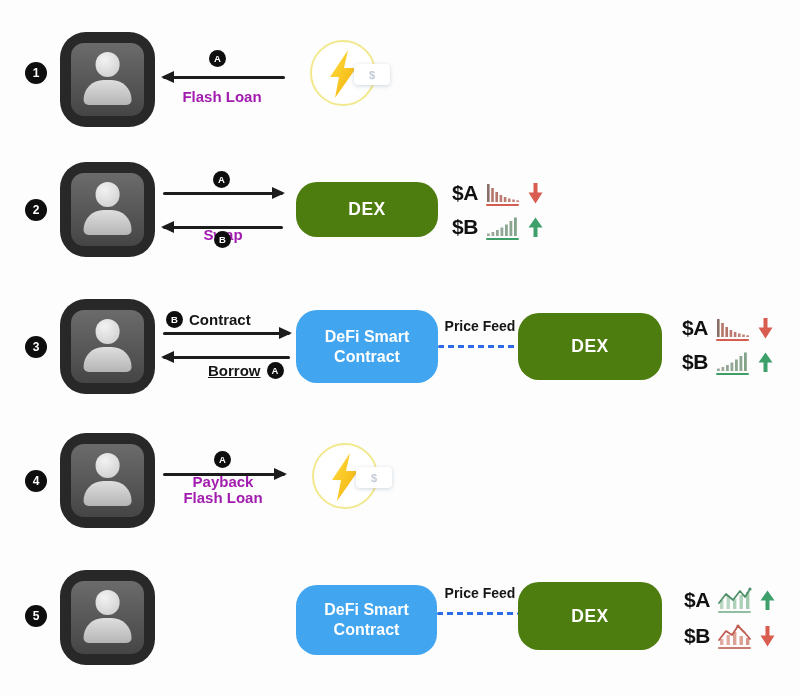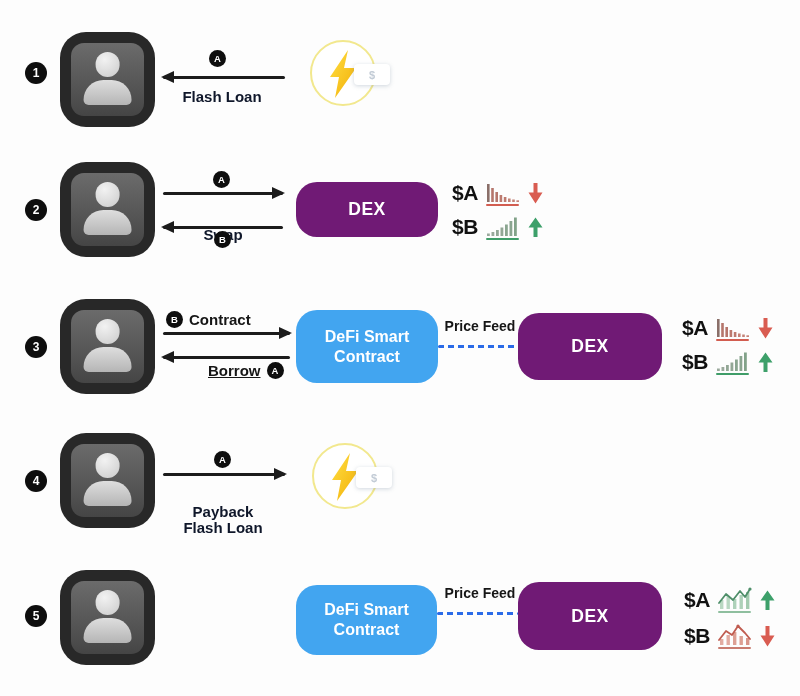--- a/index.html
+++ b/index.html
@@ -47,26 +47,26 @@
     position:absolute; right:-2px; top:50%; transform:translateY(-50%);
     width:0; height:0; border-left:13px solid #1c1c1c;
     border-top:6.5px solid transparent; border-bottom:6.5px solid transparent;
   }
   .harrow .head-left {
     position:absolute; left:-2px; top:50%; transform:translateY(-50%);
     width:0; height:0; border-right:13px solid #1c1c1c;
     border-top:6.5px solid transparent; border-bottom:6.5px solid transparent;
   }
 
-  .lbl { position:absolute; font-weight:bold; font-size:15px; color:#0f172a; text-align:center; }
+  .lbl { position:absolute; font-weight:bold; font-size:15px; color:#a21caf; text-align:center; }
   .lbl-row { position:absolute; display:flex; align-items:center; gap:6px; font-weight:bold; font-size:15px; color:#161616; }
 
   
   .box-dex {
-    position:absolute; background:#701a75; border-radius:21px; color:#fff;
+    position:absolute; background:#4d7c0f; border-radius:21px; color:#fff;
     display:flex; align-items:center; justify-content:center;
     font-weight:bold; font-size:17.5px; letter-spacing:0.5px;
   }
   .box-defi {
     position:absolute; background:#42a5f0; border-radius:21px; color:#fff;
     display:flex; align-items:center; justify-content:center; text-align:center;
     font-weight:bold; font-size:16px; line-height:1.25; padding:0 18px;
   }
   .price-feed { position:absolute; font-weight:bold; font-size:14px; color:#161616; text-align:center; }
   .dash-line {
@@ -243,21 +243,21 @@
   <div class="avatar" style="left:60px; top:433px;">
     <div class="avatar-inner">
       <div class="avatar-head"></div>
       <div class="avatar-body"></div>
     </div>
   </div>
   <div class="harrow" style="left:163px; top:473px; width:122px;">
       <span class="head-right"></span>
     </div>
   <div class="ab-badge abs-pos" style="left:214px; top:451px;">A</div>
-  <div class="lbl" style="left:153px; top:504px; width:140px; line-height:16px;">
+  <div class="lbl" style="left:153px; top:474px; width:140px; line-height:16px;">
     <div>Payback</div>
     <div>Flash Loan</div>
   </div>
   <div class="lightning" style="left:312px; top:443px;">
     <div class="ring"></div>
     <svg class="bolt" width="38" height="48" viewBox="0 0 38 48">
       <polygon points="24,0 6,27 15,27 11,48 32,18 20,18" fill="url(#gold)"></polygon>
     </svg>
     <div class="flash-badge">$</div>
   </div>

